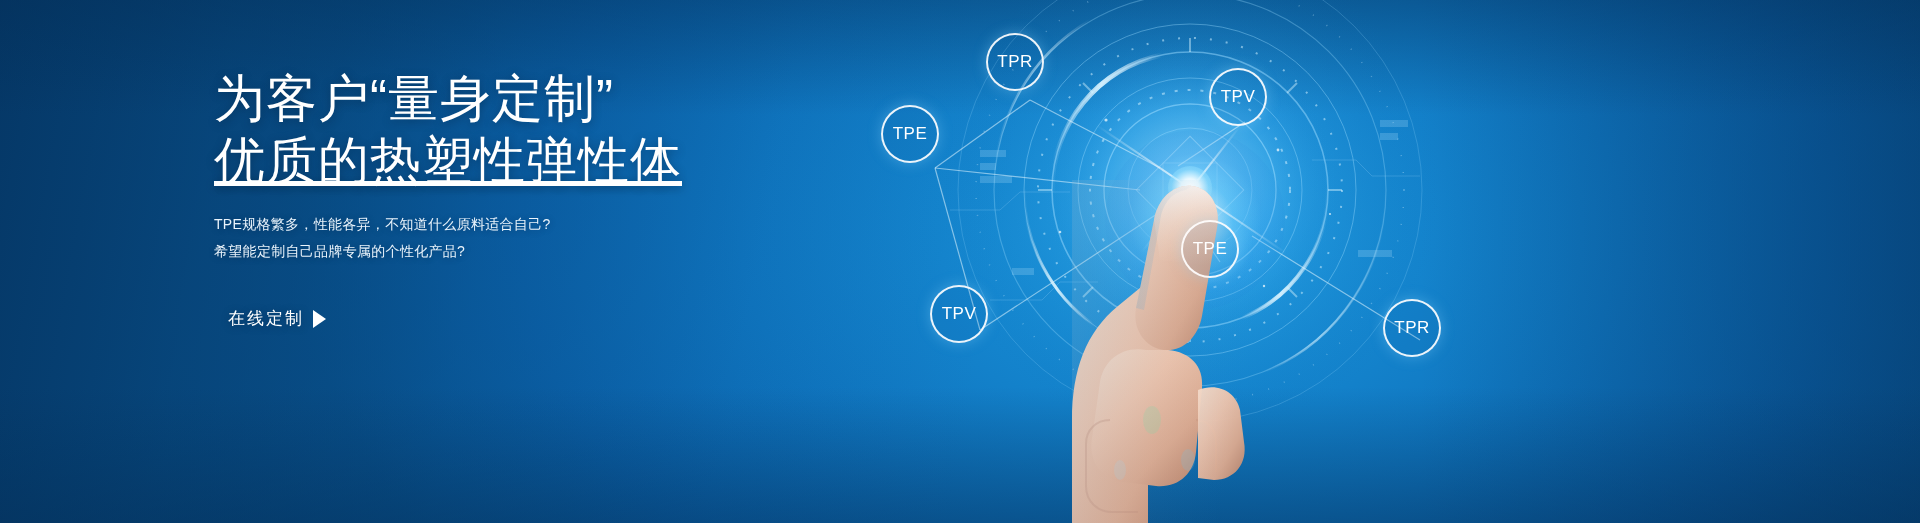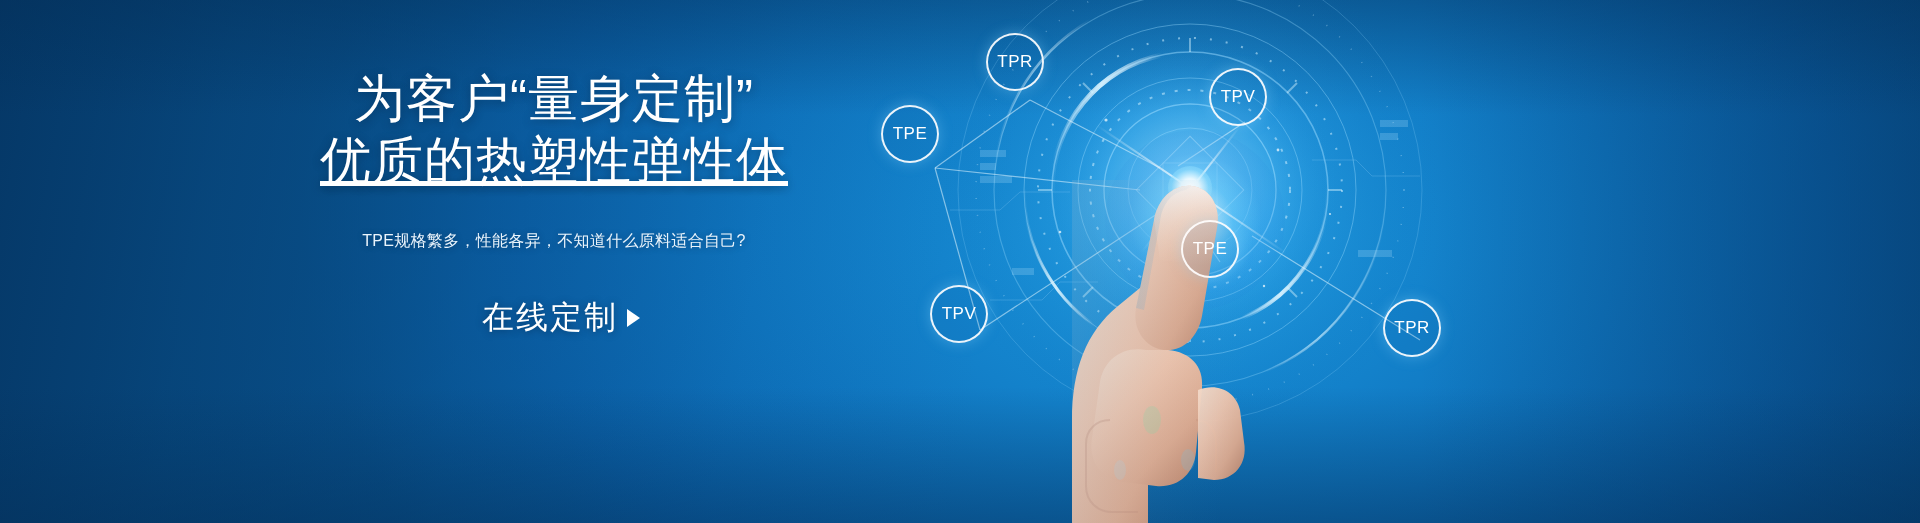--- a/index.html
+++ b/index.html
@@ -41,55 +41,54 @@
     position: absolute;
     inset: 0;
     background:
       linear-gradient(180deg, rgba(3,45,85,0.40) 0%, rgba(0,0,0,0) 22%, rgba(0,0,0,0) 74%, rgba(3,45,85,0.45) 100%),
       linear-gradient(270deg, rgba(5,56,102,0.55) 0%, rgba(0,0,0,0) 26%);
   }
 
   
   .copy {
     position: absolute;
-    left: 204px;
+    left: 214px;
     top: 68px;
     width: 700px;
     z-index: 30;
-    text-align: center;
   }
   .headline {
     color: #ffffff;
     font-size: 51px;
     line-height: 62px;
     font-weight: 400;
     letter-spacing: 1px;
     text-shadow: 0 2px 10px rgba(0,30,60,0.45);
     white-space: nowrap;
   }
   .headline .l2 { display: block; text-decoration: underline; }
 
   .subcopy {
-    margin-top: 35px;
+    margin-top: 19px;
     color: #eaf4fc;
-    font-size: 16px;
+    font-size: 14px;
     line-height: 27px;
     letter-spacing: 0.3px;
     text-shadow: 0 1px 6px rgba(0,30,60,0.40);
   }
   .subcopy div { white-space: nowrap; }
 
   .cta {
     display: inline-flex;
     align-items: center;
     gap: 9px;
     margin-top: 42px;
     margin-left: 14px;
     color: #ffffff;
-    font-size: 32px;
+    font-size: 17px;
     letter-spacing: 2px;
     cursor: pointer;
     text-shadow: 0 1px 7px rgba(0,30,60,0.5);
   }
   .cta .arrow {
     display: inline-block;
     width: 0; height: 0;
     border-left: 13px solid #ffffff;
     border-top: 9px solid transparent;
     border-bottom: 9px solid transparent;
@@ -365,20 +364,21 @@
     </div>
 
   <div class="copy">
     <div class="headline">
       <span>为客户“量身定制”</span>
       <span class="l2">优质的热塑性弹性体</span>
     </div>
 
     <div class="subcopy">
       <div>TPE规格繁多，性能各异，不知道什么原料适合自己?</div>
+      <div>希望能定制自己品牌专属的个性化产品?</div>
     </div>
 
     <div class="cta">
       <span>在线定制</span>
       <span class="arrow"></span>
     </div>
   </div>
 
 </div>
 

